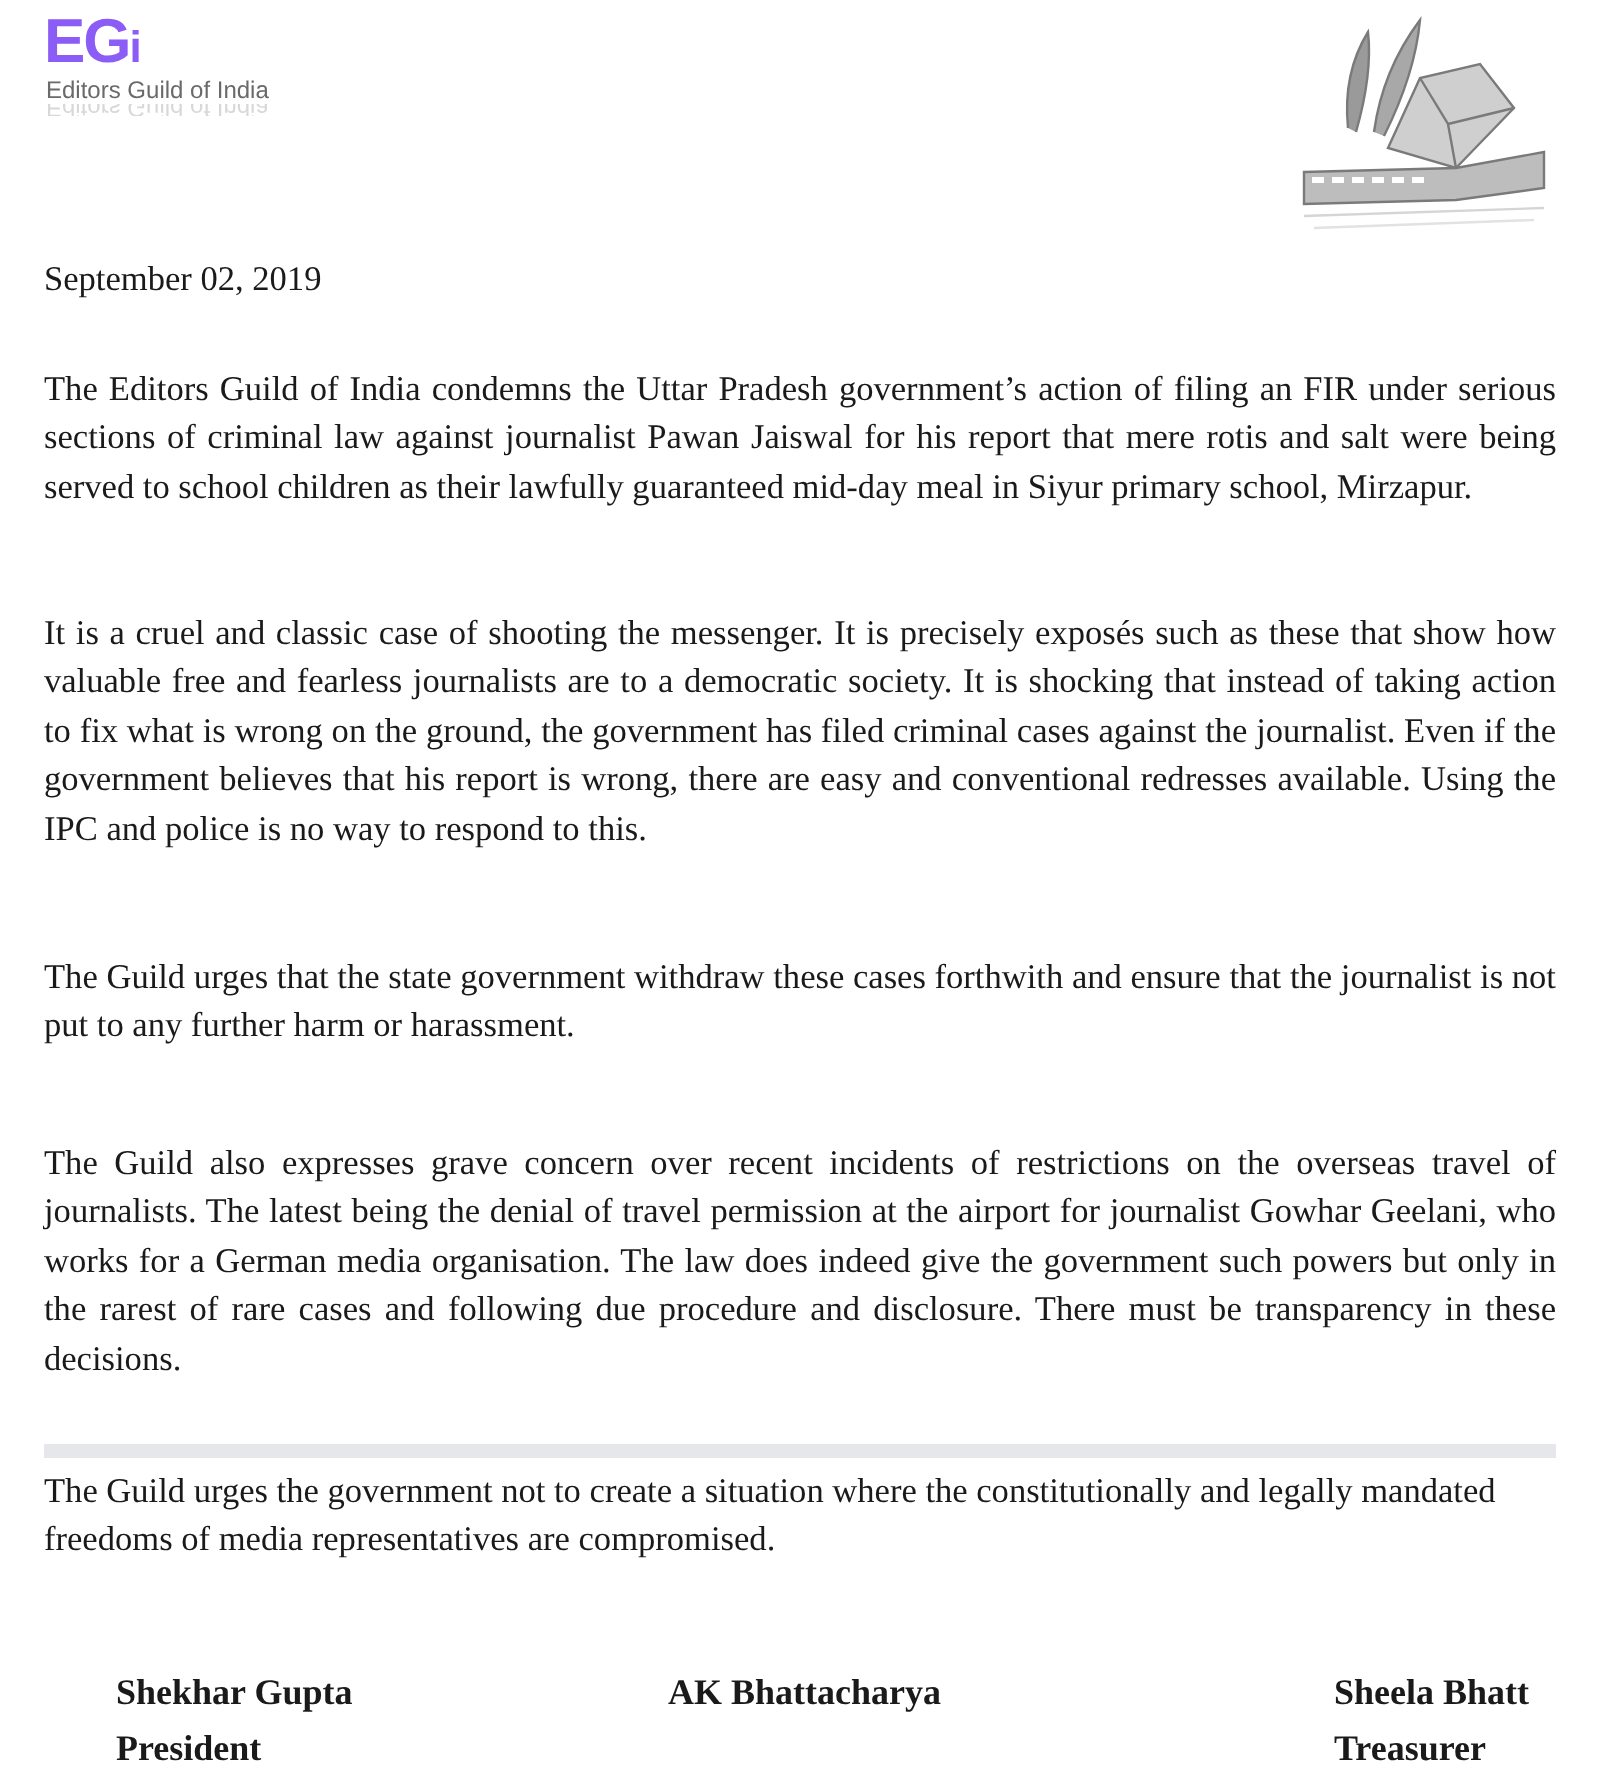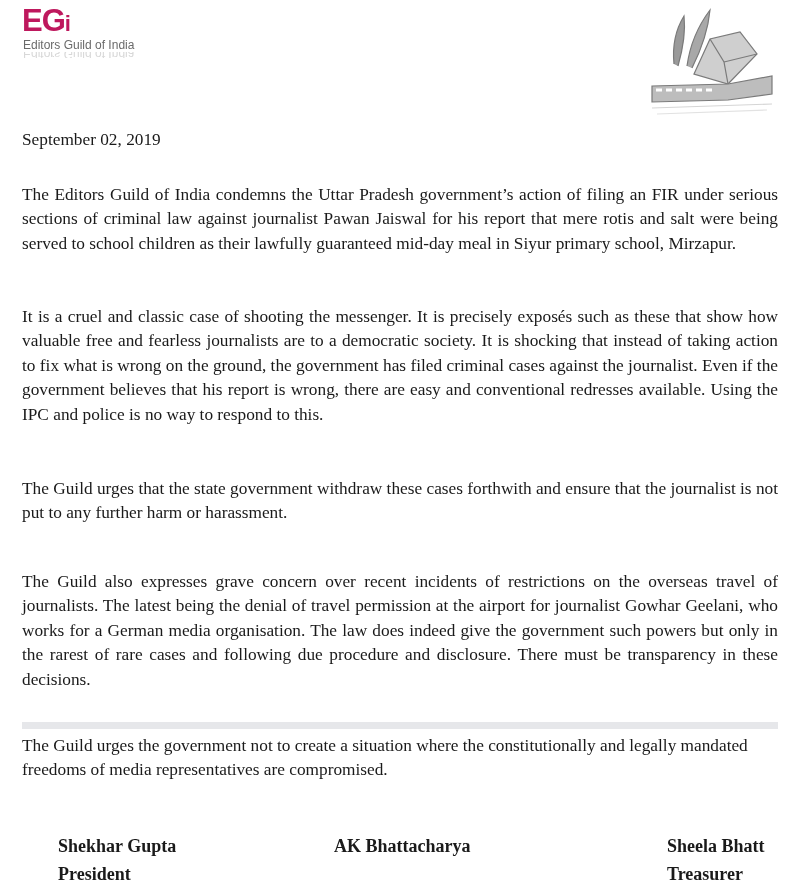--- a/index.html
+++ b/index.html
@@ -3,21 +3,21 @@
 <meta charset="utf-8">
 <style>
   html, body { margin: 0; padding: 0; background: #ffffff; }
   body {
     width: 800px; height: 895px; position: relative; overflow: hidden;
     font-family: "Liberation Serif", "DejaVu Serif", serif; color: #1a1a1a;
   }
   .logo { position: absolute; left: 22px; top: 6px; }
   .logo-mark {
     font-family: "Liberation Sans", "DejaVu Sans", sans-serif;
-    font-size: 31px; font-weight: bold; color: #be185d; letter-spacing: -1px; line-height: 30px;
+    font-size: 31px; font-weight: bold; color: #8b5cf6; letter-spacing: -1px; line-height: 30px;
   }
   .logo-mark .i { font-size: 22px; }
   .logo-sub {
     font-family: "Liberation Sans", "DejaVu Sans", sans-serif;
     font-size: 12px; color: #6a6a6a; line-height: 13px; margin-left: 1px;
   }
   .logo-reflect {
     font-family: "Liberation Sans", "DejaVu Sans", sans-serif;
     font-size: 12px; color: #d8d8d8; line-height: 8px; height: 6px; overflow: hidden;
     transform: scaleY(-1); margin-left: 1px;

